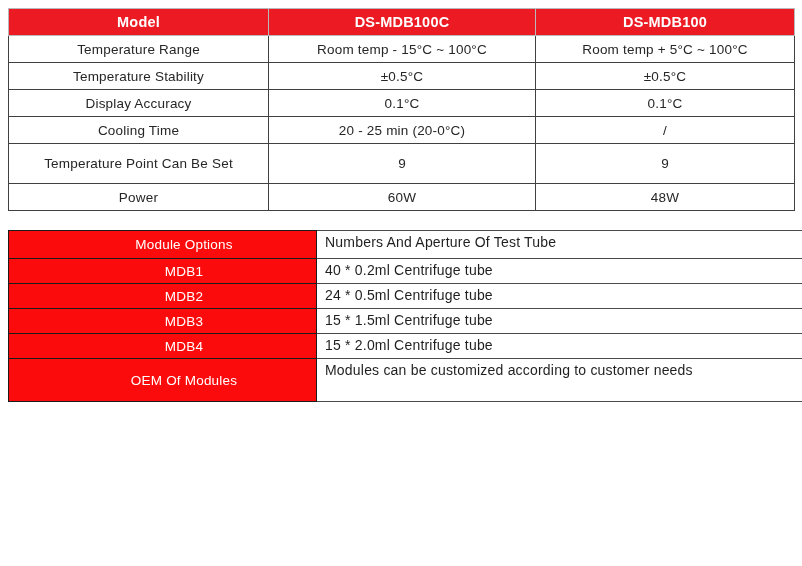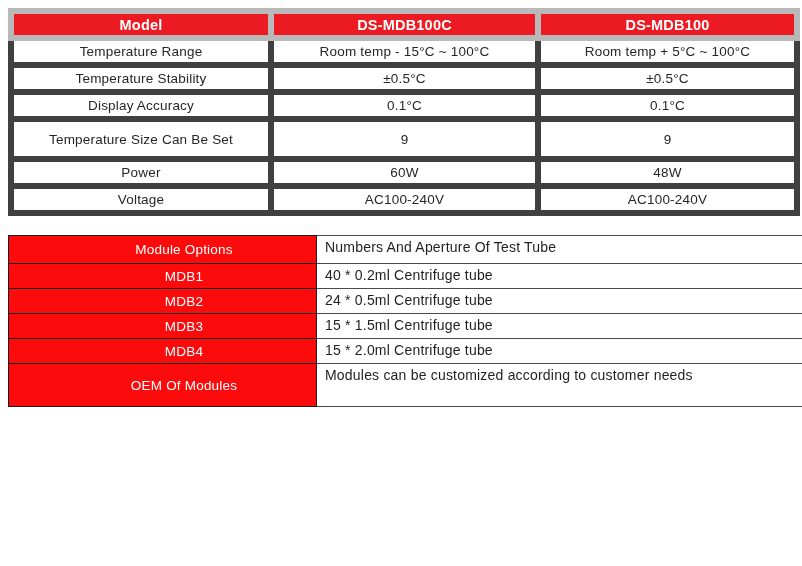--- a/index.html
+++ b/index.html
@@ -7,21 +7,21 @@
     width:802px;height:566px;overflow:hidden;
     font-family:"Liberation Sans","DejaVu Sans",sans-serif;
     -webkit-font-smoothing:antialiased;
   }
   .wrap{padding:8px;}
   table{border-collapse:collapse;table-layout:fixed;width:786px;}
 
   
   .spec-table{margin-bottom:19px;}
   .spec-table td,.spec-table th{
-    border:6px solid #404040;
+    border:1px solid #404040;
     text-align:center;vertical-align:middle;
     font-size:13.5px;color:#262626;
     padding:0 6px;letter-spacing:.2px;
     overflow:hidden;white-space:nowrap;
   }
   .spec-table thead tr{height:27px;}
   .spec-table thead th{
     background:var(--header-red,#EC1B23);
     color:#ffffff;font-weight:bold;font-size:14.5px;
     border-color:#b9b9b9;
@@ -77,34 +77,34 @@
         <tr>
           <td>Temperature Stability</td>
           <td>±0.5°C</td>
           <td>±0.5°C</td>
         </tr>
         <tr>
           <td>Display Accuracy</td>
           <td>0.1°C</td>
           <td>0.1°C</td>
         </tr>
+        <tr>
+          <td>Cooling Time</td>
+          <td>20 - 25 min (20-0°C)</td>
+          <td>/</td>
+        </tr>
         <tr class="tall">
-          <td>Temperature Size Can Be Set</td>
+          <td>Temperature Point Can Be Set</td>
           <td>9</td>
           <td>9</td>
         </tr>
         <tr>
           <td>Power</td>
           <td>60W</td>
           <td>48W</td>
-        </tr>
-        <tr>
-          <td>Voltage</td>
-          <td>AC100-240V</td>
-          <td>AC100-240V</td>
         </tr>
       </tbody>
   </table>
 
   <table class="module-table">
     <tbody>
         <tr class="first">
           <td class="red-cell">Module Options</td>
           <td class="val-cell">Numbers And Aperture Of Test Tube</td>
         </tr>

